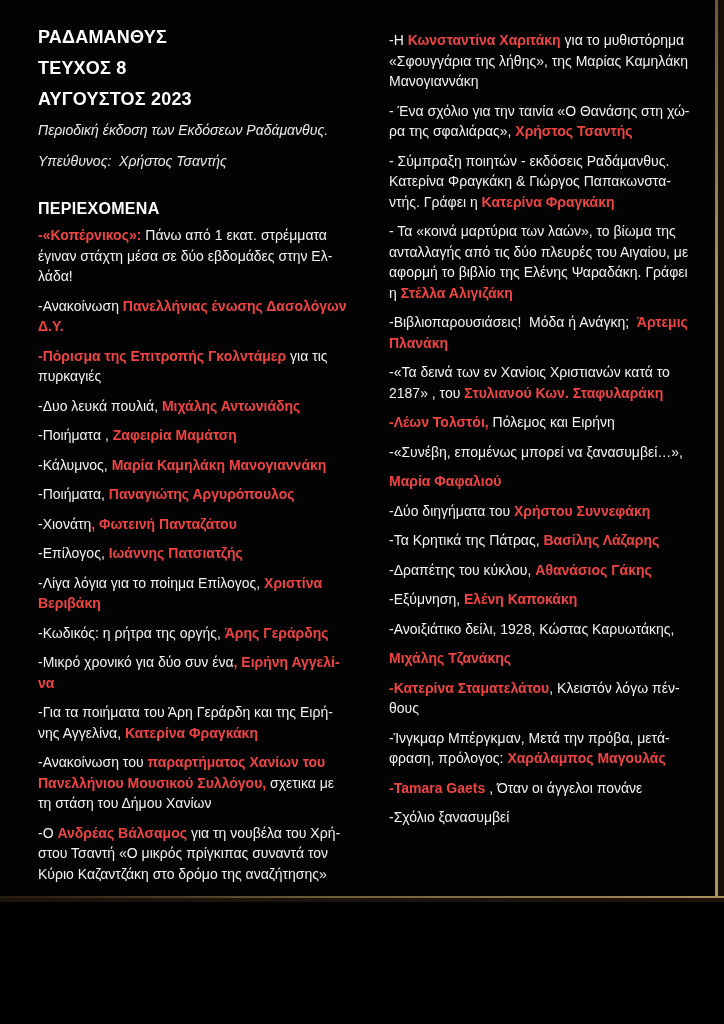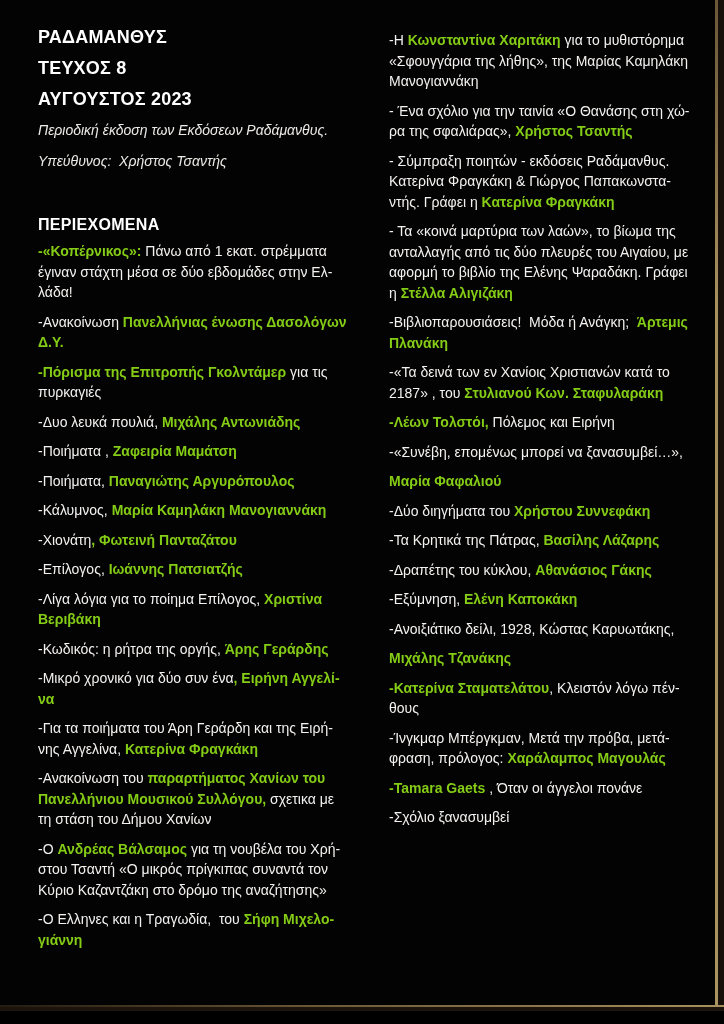--- a/index.html
+++ b/index.html
@@ -1,29 +1,29 @@
 <!DOCTYPE html>
 <html lang="el"><head>
 <meta charset="utf-8">
 <style>
   html,body{margin:0;padding:0;background:#000;}
   .page{
-    position:relative;width:724px;height:1011px;overflow:hidden;
+    position:relative;width:724px;height:902px;overflow:hidden;
     background:#040303;color:#f3f2f0;
     font-family:"Liberation Sans",sans-serif;
   }
   .col{position:absolute;top:0;}
   .col-left{left:38px;width:318px;padding-top:27px;}
   .col-right{left:389px;width:325px;padding-top:30px;}
   p{margin:0;white-space:pre;}
   .h-title{font-size:18px;font-weight:bold;line-height:21px;margin-bottom:10px;color:#ffffff;letter-spacing:.2px;}
   .h-sub{font-size:14px;font-style:italic;line-height:21px;margin-bottom:10px;color:#eceae7;}
-  .h-contents{font-size:16px;font-weight:bold;line-height:21px;margin-top:42px;margin-bottom:6px;color:#ffffff;letter-spacing:.3px;}
+  .h-contents{font-size:16px;font-weight:bold;line-height:21px;margin-top:26px;margin-bottom:6px;color:#ffffff;letter-spacing:.3px;}
   .toc-item{font-size:14px;line-height:20.5px;margin-bottom:9px;}
-  .toc-item .b{font-weight:bold;color:#84cc16;}
+  .toc-item .b{font-weight:bold;color:#ef4444;}
   
   .edge-right-dark{position:absolute;top:0;right:0;width:6px;height:100%;background:#17100a;}
   .edge-right-line{position:absolute;top:0;right:6px;width:3px;height:100%;
     background:linear-gradient(to bottom,#6a5738 0%,#a8905e 30%,#ab9261 100%);}
   .edge-bottom-dark{position:absolute;bottom:0;left:0;width:100%;height:4px;background:#1b130c;}
   .edge-bottom-line{position:absolute;bottom:4px;left:0;width:100%;height:2px;
     background:linear-gradient(to right,#241b10 0%,#6d5a38 45%,#a8905e 100%);}
 </style>
 </head>
 <body>
@@ -39,22 +39,22 @@
     <div id="left-items">
         <p class="toc-item"><span class="b">-«Κοπέρνικος»:</span><span> Πάνω από 1 εκατ. στρέμματα
 έγιναν στάχτη μέσα σε δύο εβδομάδες στην Ελ-
 λάδα!</span></p>
         <p class="toc-item"><span>-Ανακοίνωση </span><span class="b">Πανελλήνιας ένωσης Δασολόγων
 Δ.Υ.</span></p>
         <p class="toc-item"><span class="b">-Πόρισμα της Επιτροπής Γκολντάμερ</span><span> για τις
 πυρκαγιές</span></p>
         <p class="toc-item"><span>-Δυο λευκά πουλιά, </span><span class="b">Μιχάλης Αντωνιάδης</span></p>
         <p class="toc-item"><span>-Ποιήματα , </span><span class="b">Ζαφειρία Μαμάτση</span></p>
+        <p class="toc-item"><span>-Κάλυμνος, </span><span class="b">Μαρία Καμηλάκη Μανογιαννάκη</span></p>
         <p class="toc-item"><span>-Ποιήματα, </span><span class="b">Παναγιώτης Αργυρόπουλος</span></p>
-        <p class="toc-item"><span>-Κάλυμνος, </span><span class="b">Μαρία Καμηλάκη Μανογιαννάκη</span></p>
         <p class="toc-item"><span>-Χιονάτη</span><span class="b">, Φωτεινή Πανταζάτου</span></p>
         <p class="toc-item"><span>-Επίλογος, </span><span class="b">Ιωάννης Πατσιατζής</span></p>
         <p class="toc-item"><span>-Λίγα λόγια για το ποίημα Επίλογος, </span><span class="b">Χριστίνα
 Βεριβάκη</span></p>
         <p class="toc-item"><span>-Κωδικός: η ρήτρα της οργής, </span><span class="b">Άρης Γεράρδης</span></p>
         <p class="toc-item"><span>-Μικρό χρονικό για δύο συν ένα</span><span class="b">, Ειρήνη Αγγελί-
 να</span></p>
         <p class="toc-item"><span>-Για τα ποιήματα του Άρη Γεράρδη και της Ειρή-
 νης Αγγελίνα, </span><span class="b">Κατερίνα Φραγκάκη</span></p>
         <p class="toc-item"><span>-Ανακοίνωση του </span><span class="b">παραρτήματος Χανίων του

